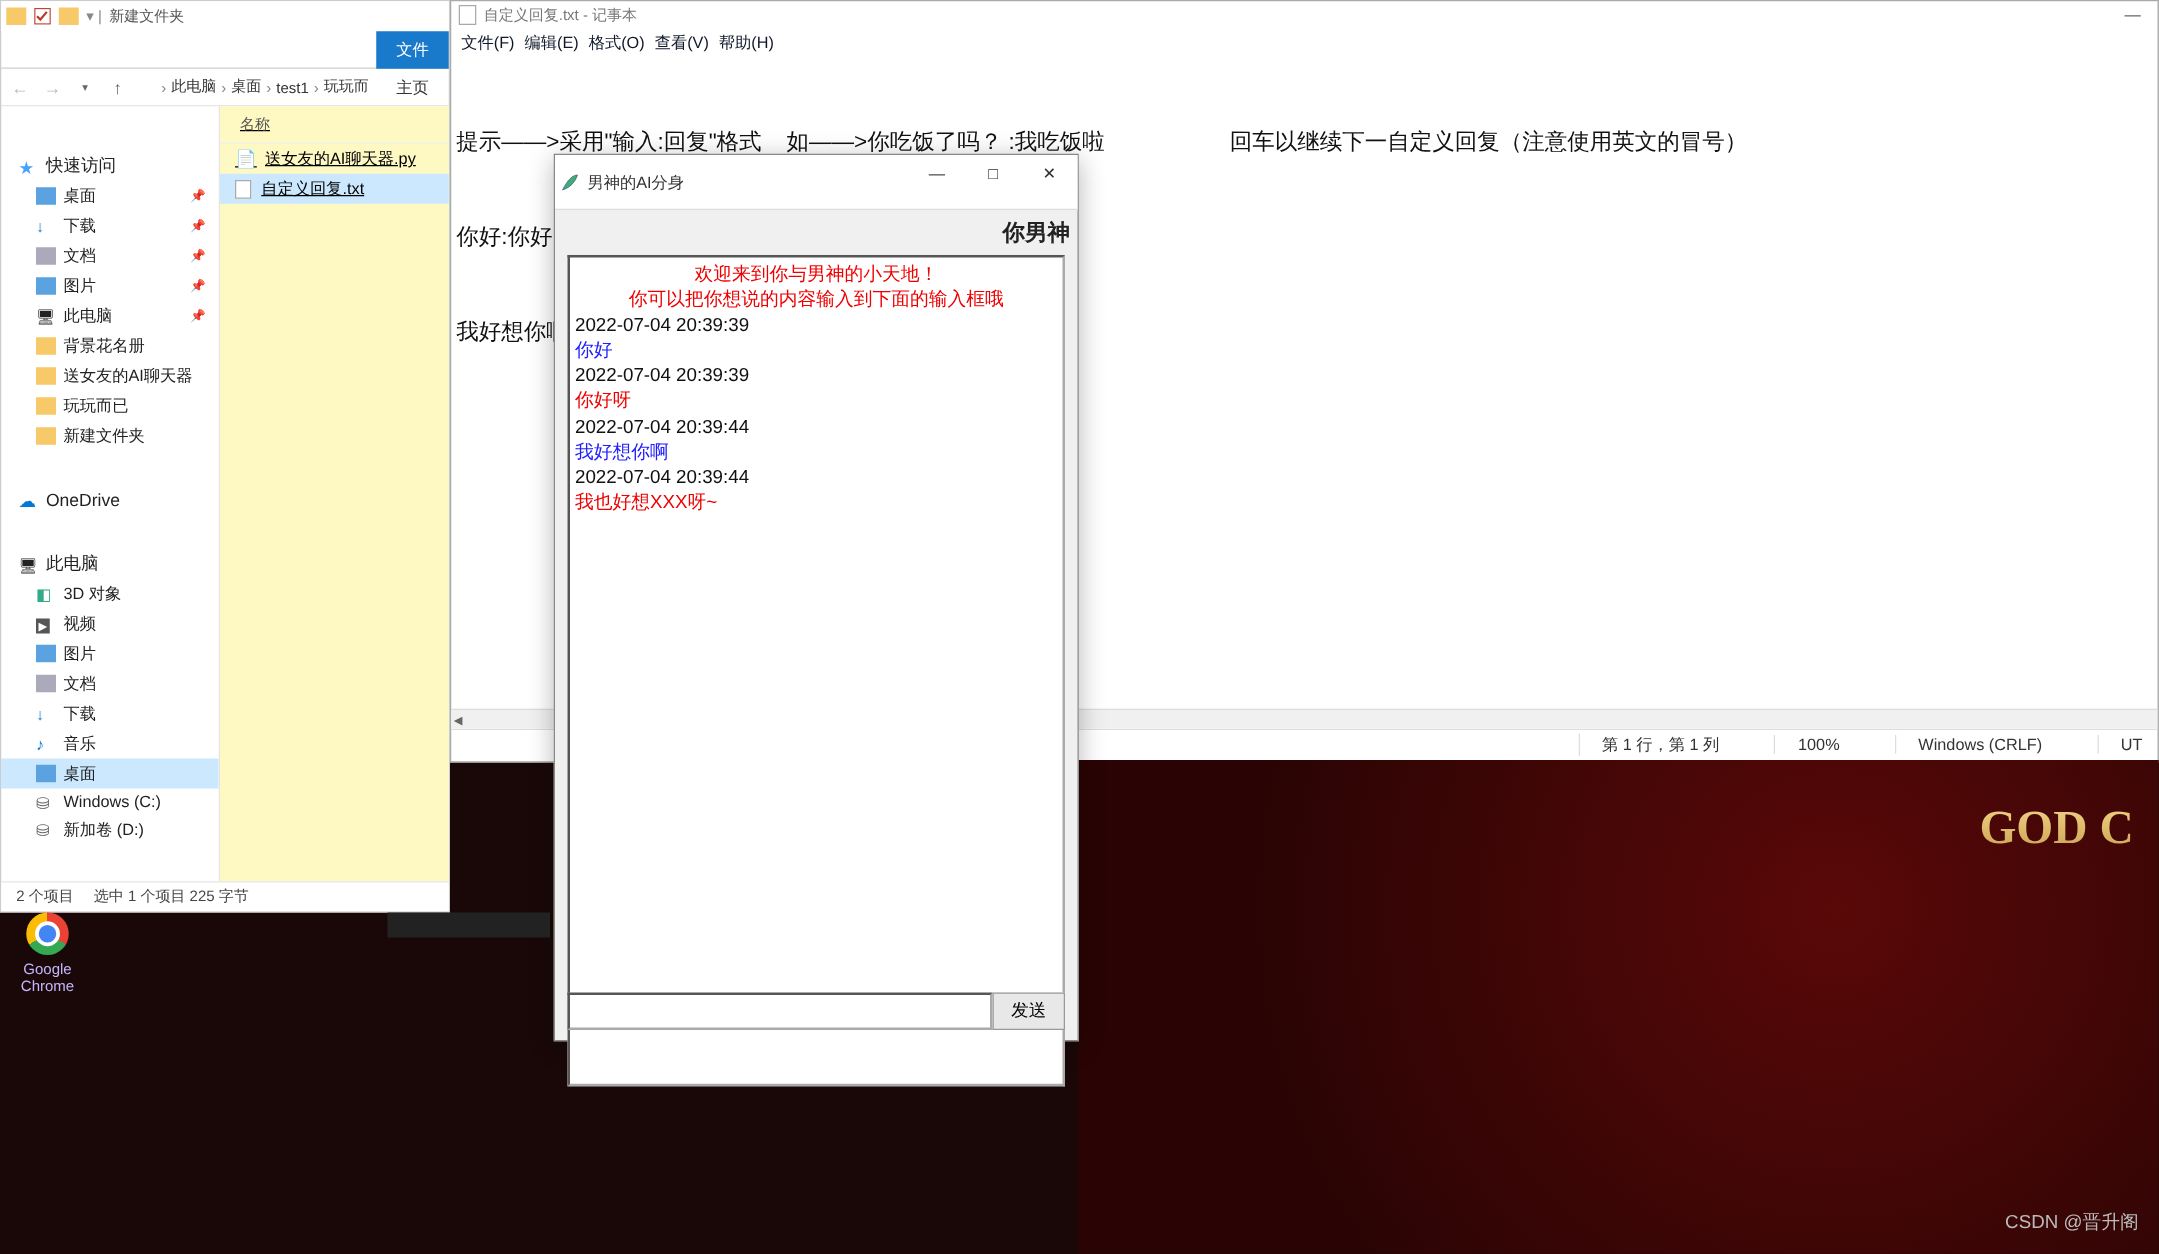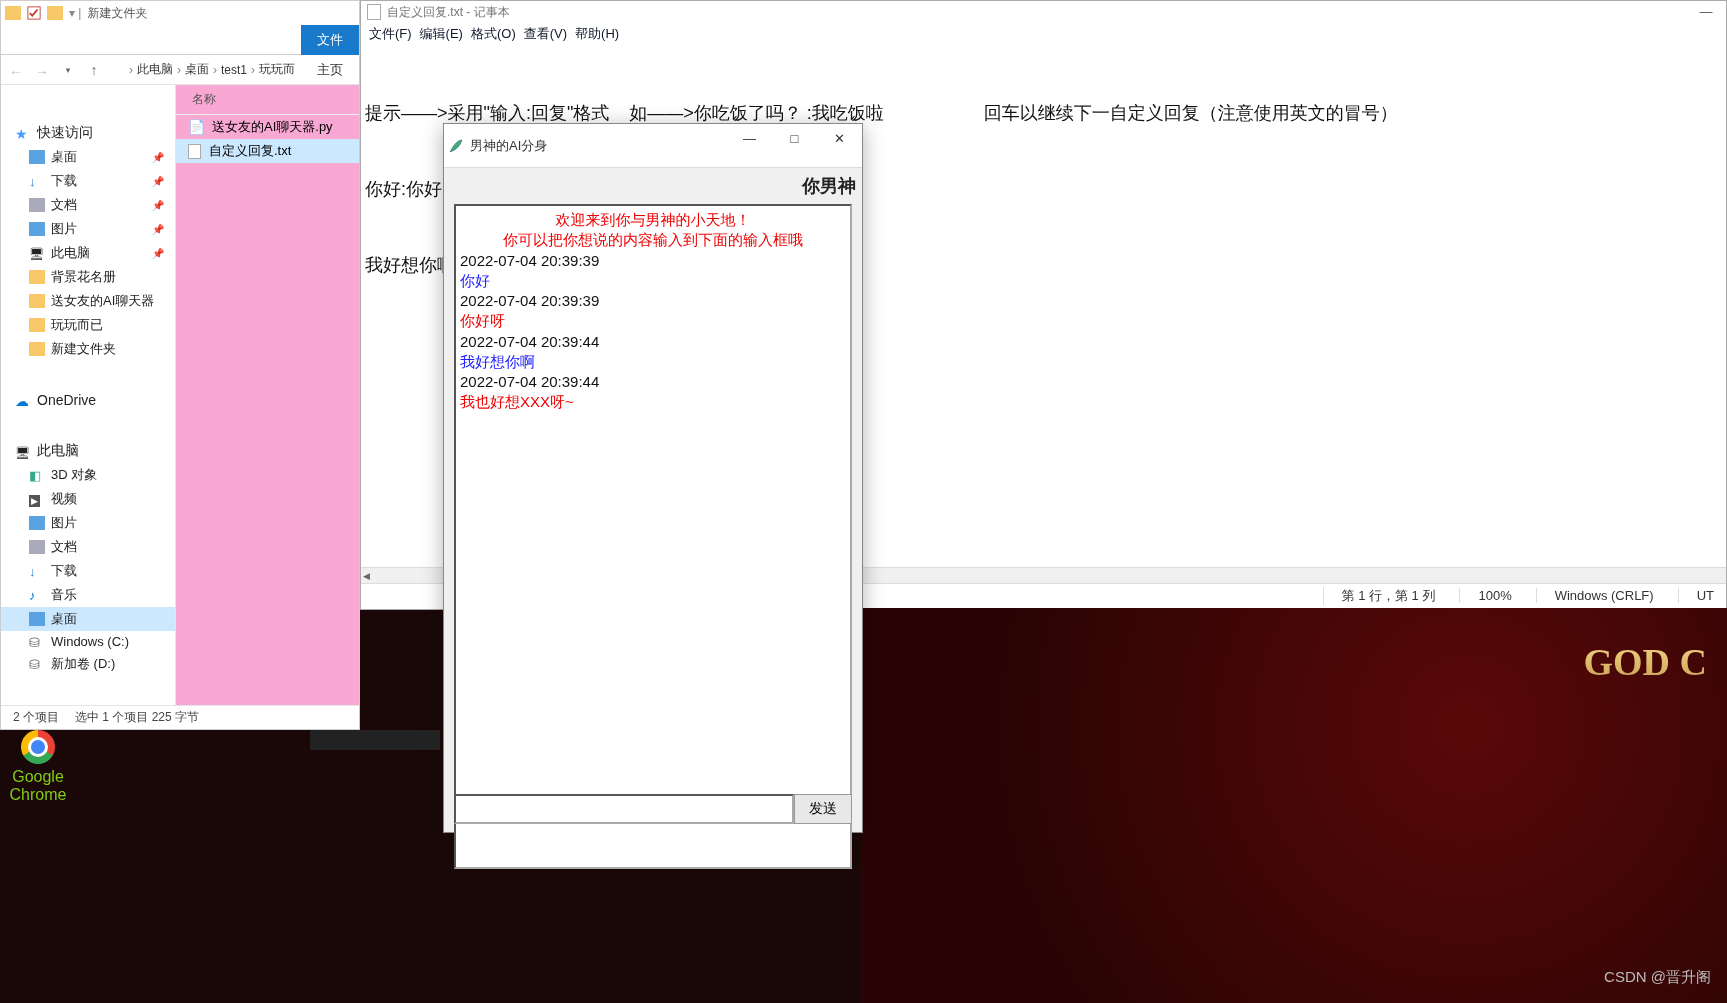--- a/index.html
+++ b/index.html
@@ -33,21 +33,21 @@
 .ico-doc { background:#aab; }
 .ico-picture { background:#5aa3e0; }
 .ico-pc::before { content:"🖥"; font-size:12px; }
 .ico-folder { background:#f7c969; }
 .ico-onedrive::before { content:"☁"; color:#0078d4; }
 .ico-3d::before { content:"◧"; color:#3a8; }
 .ico-video::before { content:"▶"; background:#555; color:#fff; font-size:9px; padding:1px 2px; }
 .ico-music::before { content:"♪"; color:#0078d4; }
 .ico-drive::before { content:"⛁"; color:#666; }
 .ico-network::before { content:"🖧"; }
-.explorer-list { flex:1; background:#f9a8d4; }
+.explorer-list { flex:1; background:#fef9c3;text-decoration:underline; }
 .list-header { padding: 6px 16px; font-size:12px; color:#555; border-bottom:1px solid #eee; }
 .file-row { display:flex; align-items:center; gap:8px; padding:3px 12px; font-size:13px; cursor:pointer; }
 .file-row.selected { background:#cce8ff; }
 .file-ico { width:16px; height:16px; display:inline-block; }
 .ico-py::before { content:"📄"; font-size:14px; }
 .ico-txt { border:1px solid #aaa; background:#fff; width:13px; height:15px; }
 .explorer-status { position:absolute; bottom:0; left:0; right:0; height:24px; border-top:1px solid #e5e5e5; display:flex; align-items:center; padding:0 12px; font-size:12px; color:#444; gap:16px; background:#fff; }
 .view-btn { width:20px; height:16px; border:1px solid #999; background:#e8f0f8; }
 .view-btn.active { background:#cce8ff; border-color:#0078d4; }
 
@@ -55,21 +55,21 @@
 .notepad { position:absolute; left:360px; top:0; width:1367px; height:610px; background:#fff; border:1px solid #aaa; }
 .notepad-titlebar { height:22px; display:flex; align-items:center; padding:0 6px; font-size:12px; color:#777; gap:6px; }
 .notepad-titlebar .ico-txt { width:14px; height:16px; }
 .notepad-ctrl { position:absolute; right:0; top:0; display:flex; }
 .notepad-ctrl div { width:40px; height:22px; text-align:center; color:#555; font-size:13px; line-height:22px; }
 .notepad-menu { height:22px; display:flex; align-items:center; gap:8px; padding:0 8px; font-size:13px; color:#0f172a; }
 .notepad-menu span { cursor:pointer; }
 .notepad-content { padding:6px 4px; font-size:18px; color:#111; white-space:pre-wrap; line-height:1.4; height:calc(100% - 70px); overflow:hidden; position:relative; }
 .notepad-scrollbar { position:absolute; bottom:0; left:0; right:0; height:16px; background:#f0f0f0; border-top:1px solid #ddd; }
 .notepad-scrollbar::before { content:"◀"; position:absolute; left:2px; font-size:9px; color:#666; top:2px; }
-.notepad-status { height:24px; border-top:1px solid #ddd; display:flex; align-items:center; justify-content:flex-end; gap:24px; padding:0 12px; font-size:13px; color:#333; }
+.notepad-status { height:24px; border-top:1px solid #ddd; display:flex; align-items:center; justify-content:flex-end; gap:44px; padding:0 12px; font-size:13px; color:#333; }
 .notepad-status span { border-left:1px solid #ddd; padding-left:18px; }
 
 
 .tk-app { position:absolute; left:443px; top:123px; width:420px; height:710px; background:#f0f0f0; border:1px solid #888; box-shadow:0 4px 20px rgba(0,0,0,.3); }
 .tk-titlebar { height:44px; display:flex; align-items:center; padding:0 4px; font-size:13px; color:#333; background:#fff; border-bottom:1px solid #ddd; }
 .tk-feather { width:16px; height:16px; margin-right:6px; }
 .tk-ctrl { position:absolute; right:0; top:0; display:flex; }
 .tk-ctrl div { width:45px; height:30px; text-align:center; line-height:30px; font-size:13px; color:#333; cursor:pointer; }
 .tk-heading { text-align:right; font-size:18px; font-weight:bold; padding:6px; color:#222; }
 .tk-chat-box { margin:0 10px; border:2px inset #aaa; background:#fff; height:665px; padding:4px; font-size:15px; line-height:1.35; overflow-y:auto; }
@@ -81,21 +81,21 @@
 .tk-input { flex:1; border:2px inset #aaa; background:#fff; height:30px; padding:2px 4px; font-size:14px; }
 .tk-send { width:58px; height:30px; background:#e8e8e8; border:1px solid #999; font-size:14px; cursor:pointer; }
 
 
 .bg-photo { position:absolute; left:860px; top:608px; width:420px; height:140px; background:#fff; border:1px solid #ccc; }
 .bg-view-btns { position:absolute; right:20px; bottom:12px; display:flex; gap:4px; }
 .bg-photo .view-btn { width:22px; height:18px; }
 .red-bg { position:absolute; left:862px; top:608px; width:865px; height:395px; background:radial-gradient(circle at 70% 30%, #5a0808, #2a0404 70%); }
 .god-text { position:absolute; right:20px; top:640px; font-size:38px; font-weight:bold; background:linear-gradient(#f5d78a,#c9a050); -webkit-background-clip:text; color:transparent; font-family:serif; }
 .watermark { position:absolute; right:16px; bottom:16px; font-size:15px; color:#bbb; }
-.chrome-shortcut { position:absolute; left:8px; top:730px; width:60px; text-align:center; color:#84cc16; font-size:16px; }
+.chrome-shortcut { position:absolute; left:8px; top:730px; width:60px; text-align:center; color:#c4b5fd; font-size:12px; }
 .chrome-ico { width:34px; height:34px; border-radius:50%; margin:0 auto 4px; background:conic-gradient(#ea4335 0 120deg,#34a853 120deg 240deg,#fbbc05 240deg 360deg); position:relative; }
 .chrome-ico::after { content:""; position:absolute; width:14px; height:14px; background:#4285f4; border:3px solid #fff; border-radius:50%; left:7px; top:7px; }
 .taskbar-tray { position:absolute; left:310px; top:730px; width:130px; height:20px; background:#222; }
 </style>
 </head>
 <body>
 
 <div class="explorer">
   <div class="explorer-titlebar">
     <span class="folder-ico"></span>

